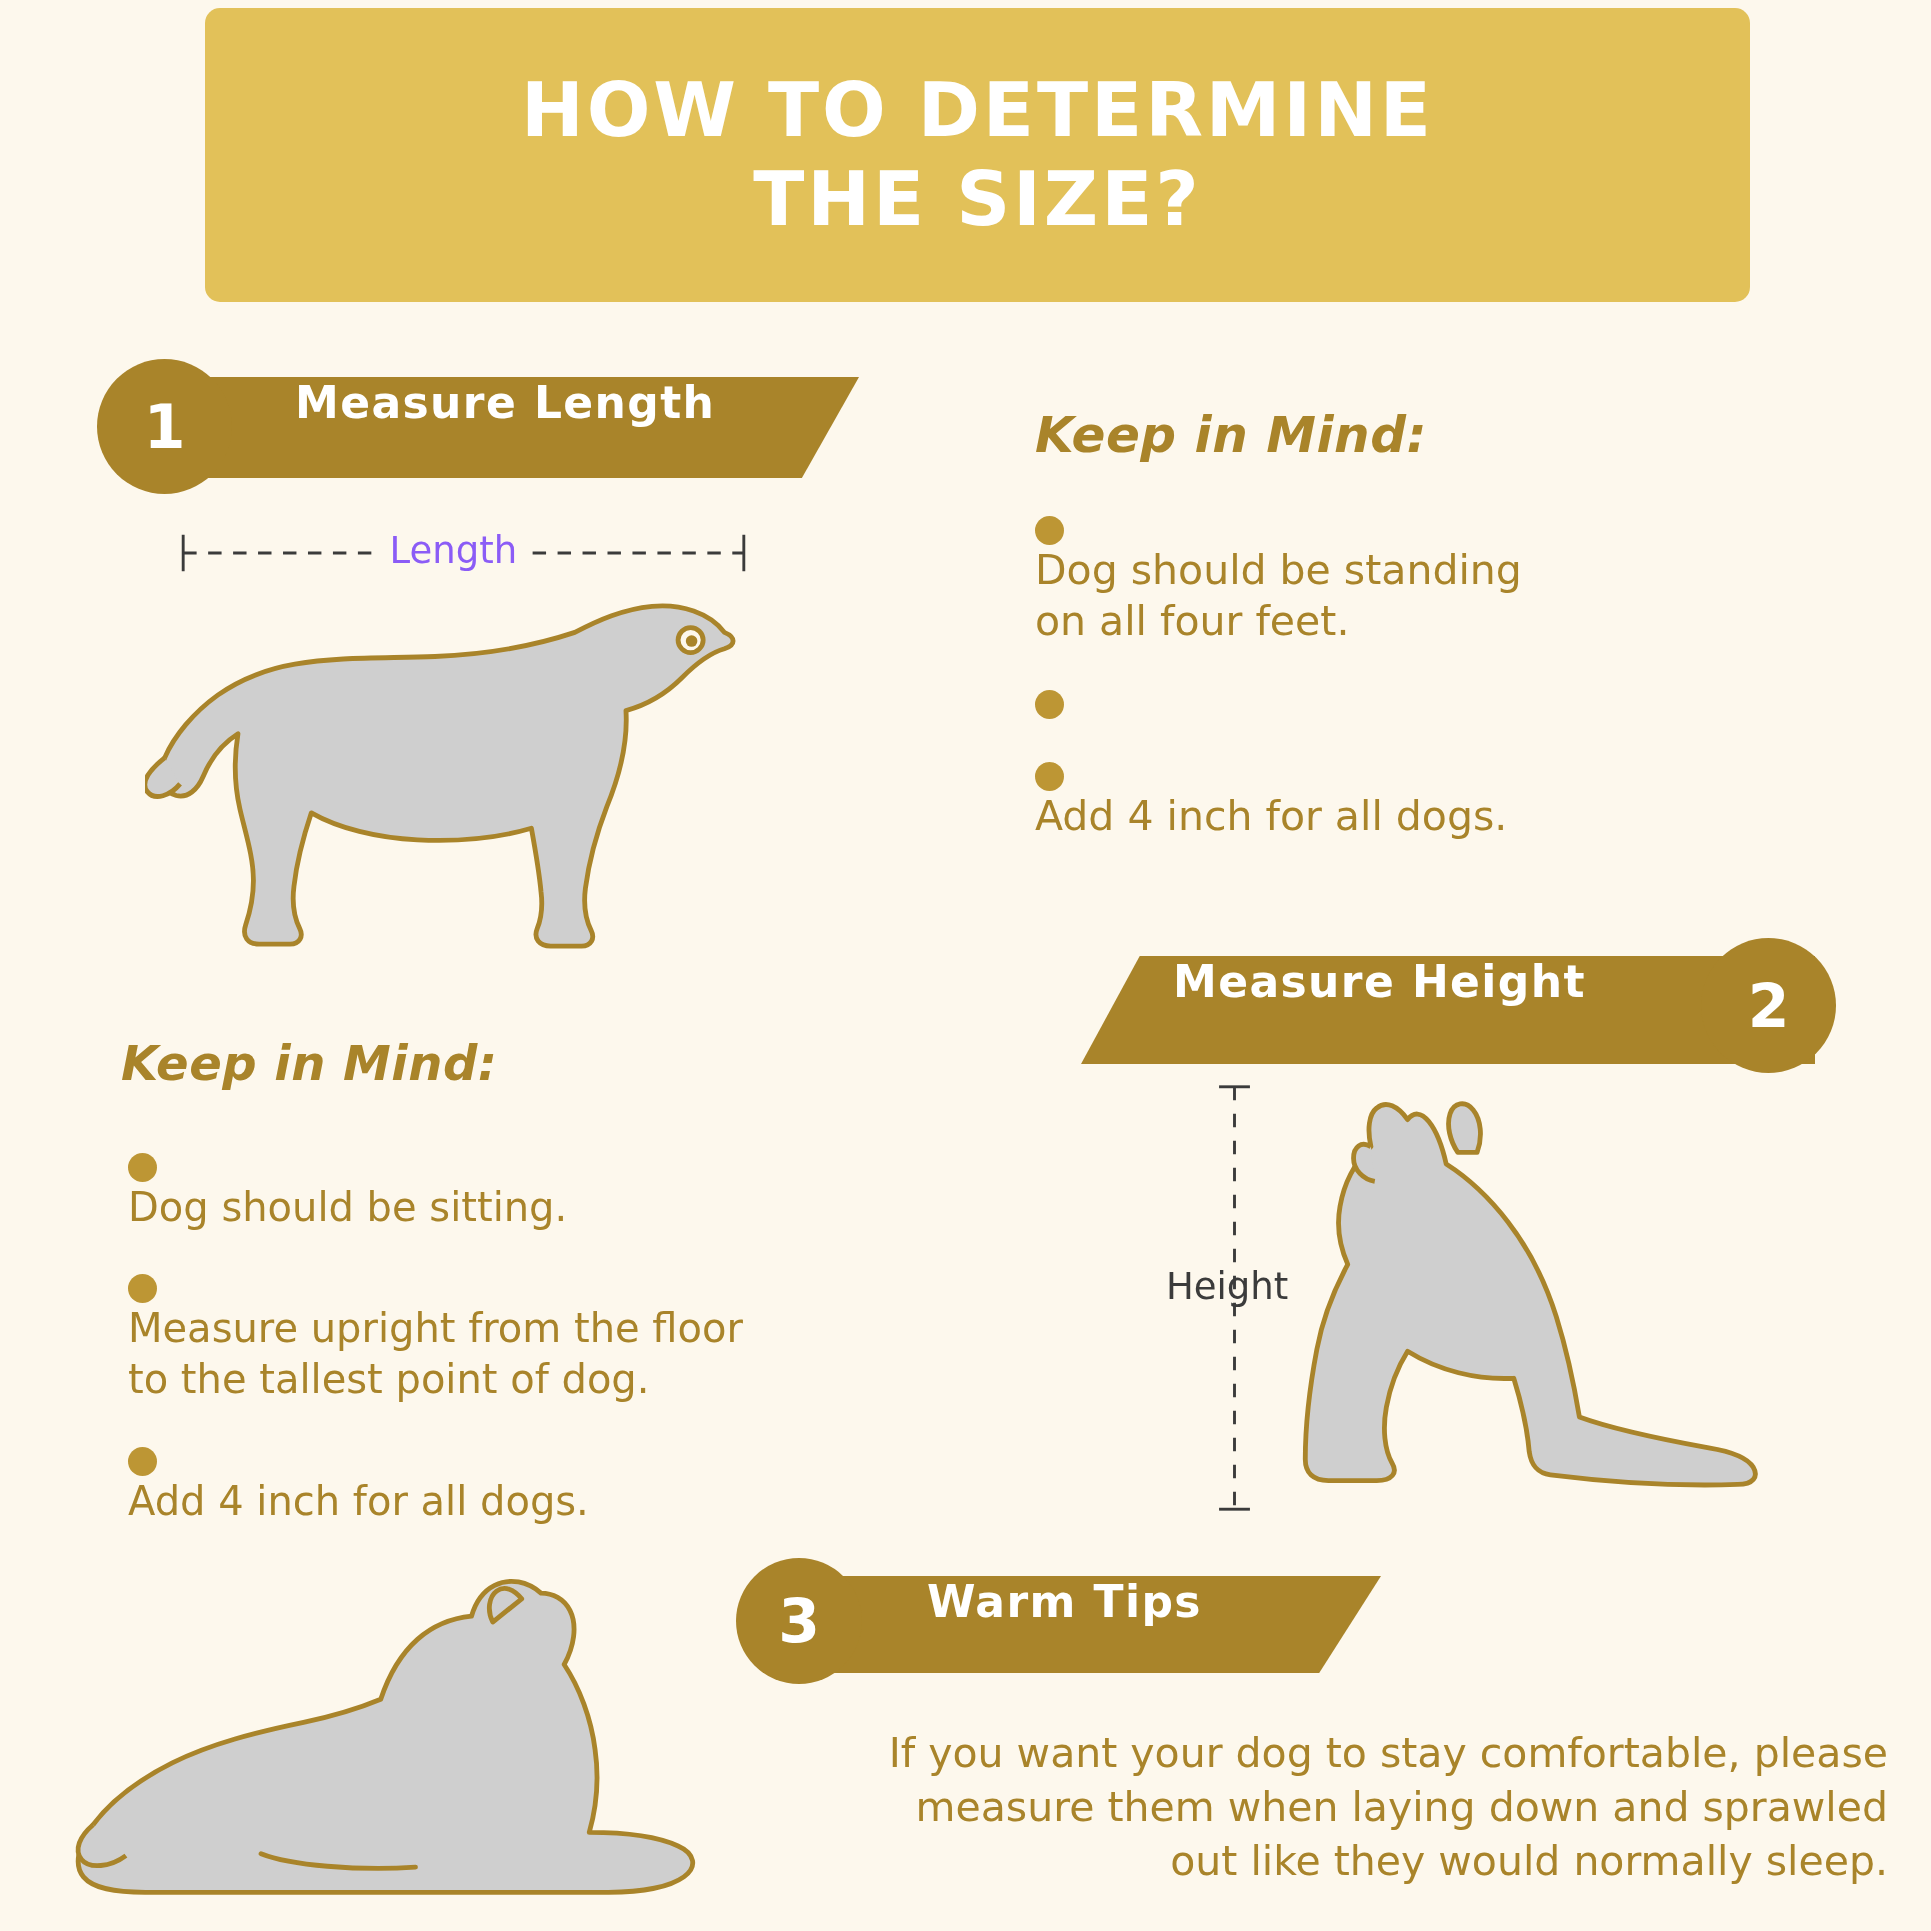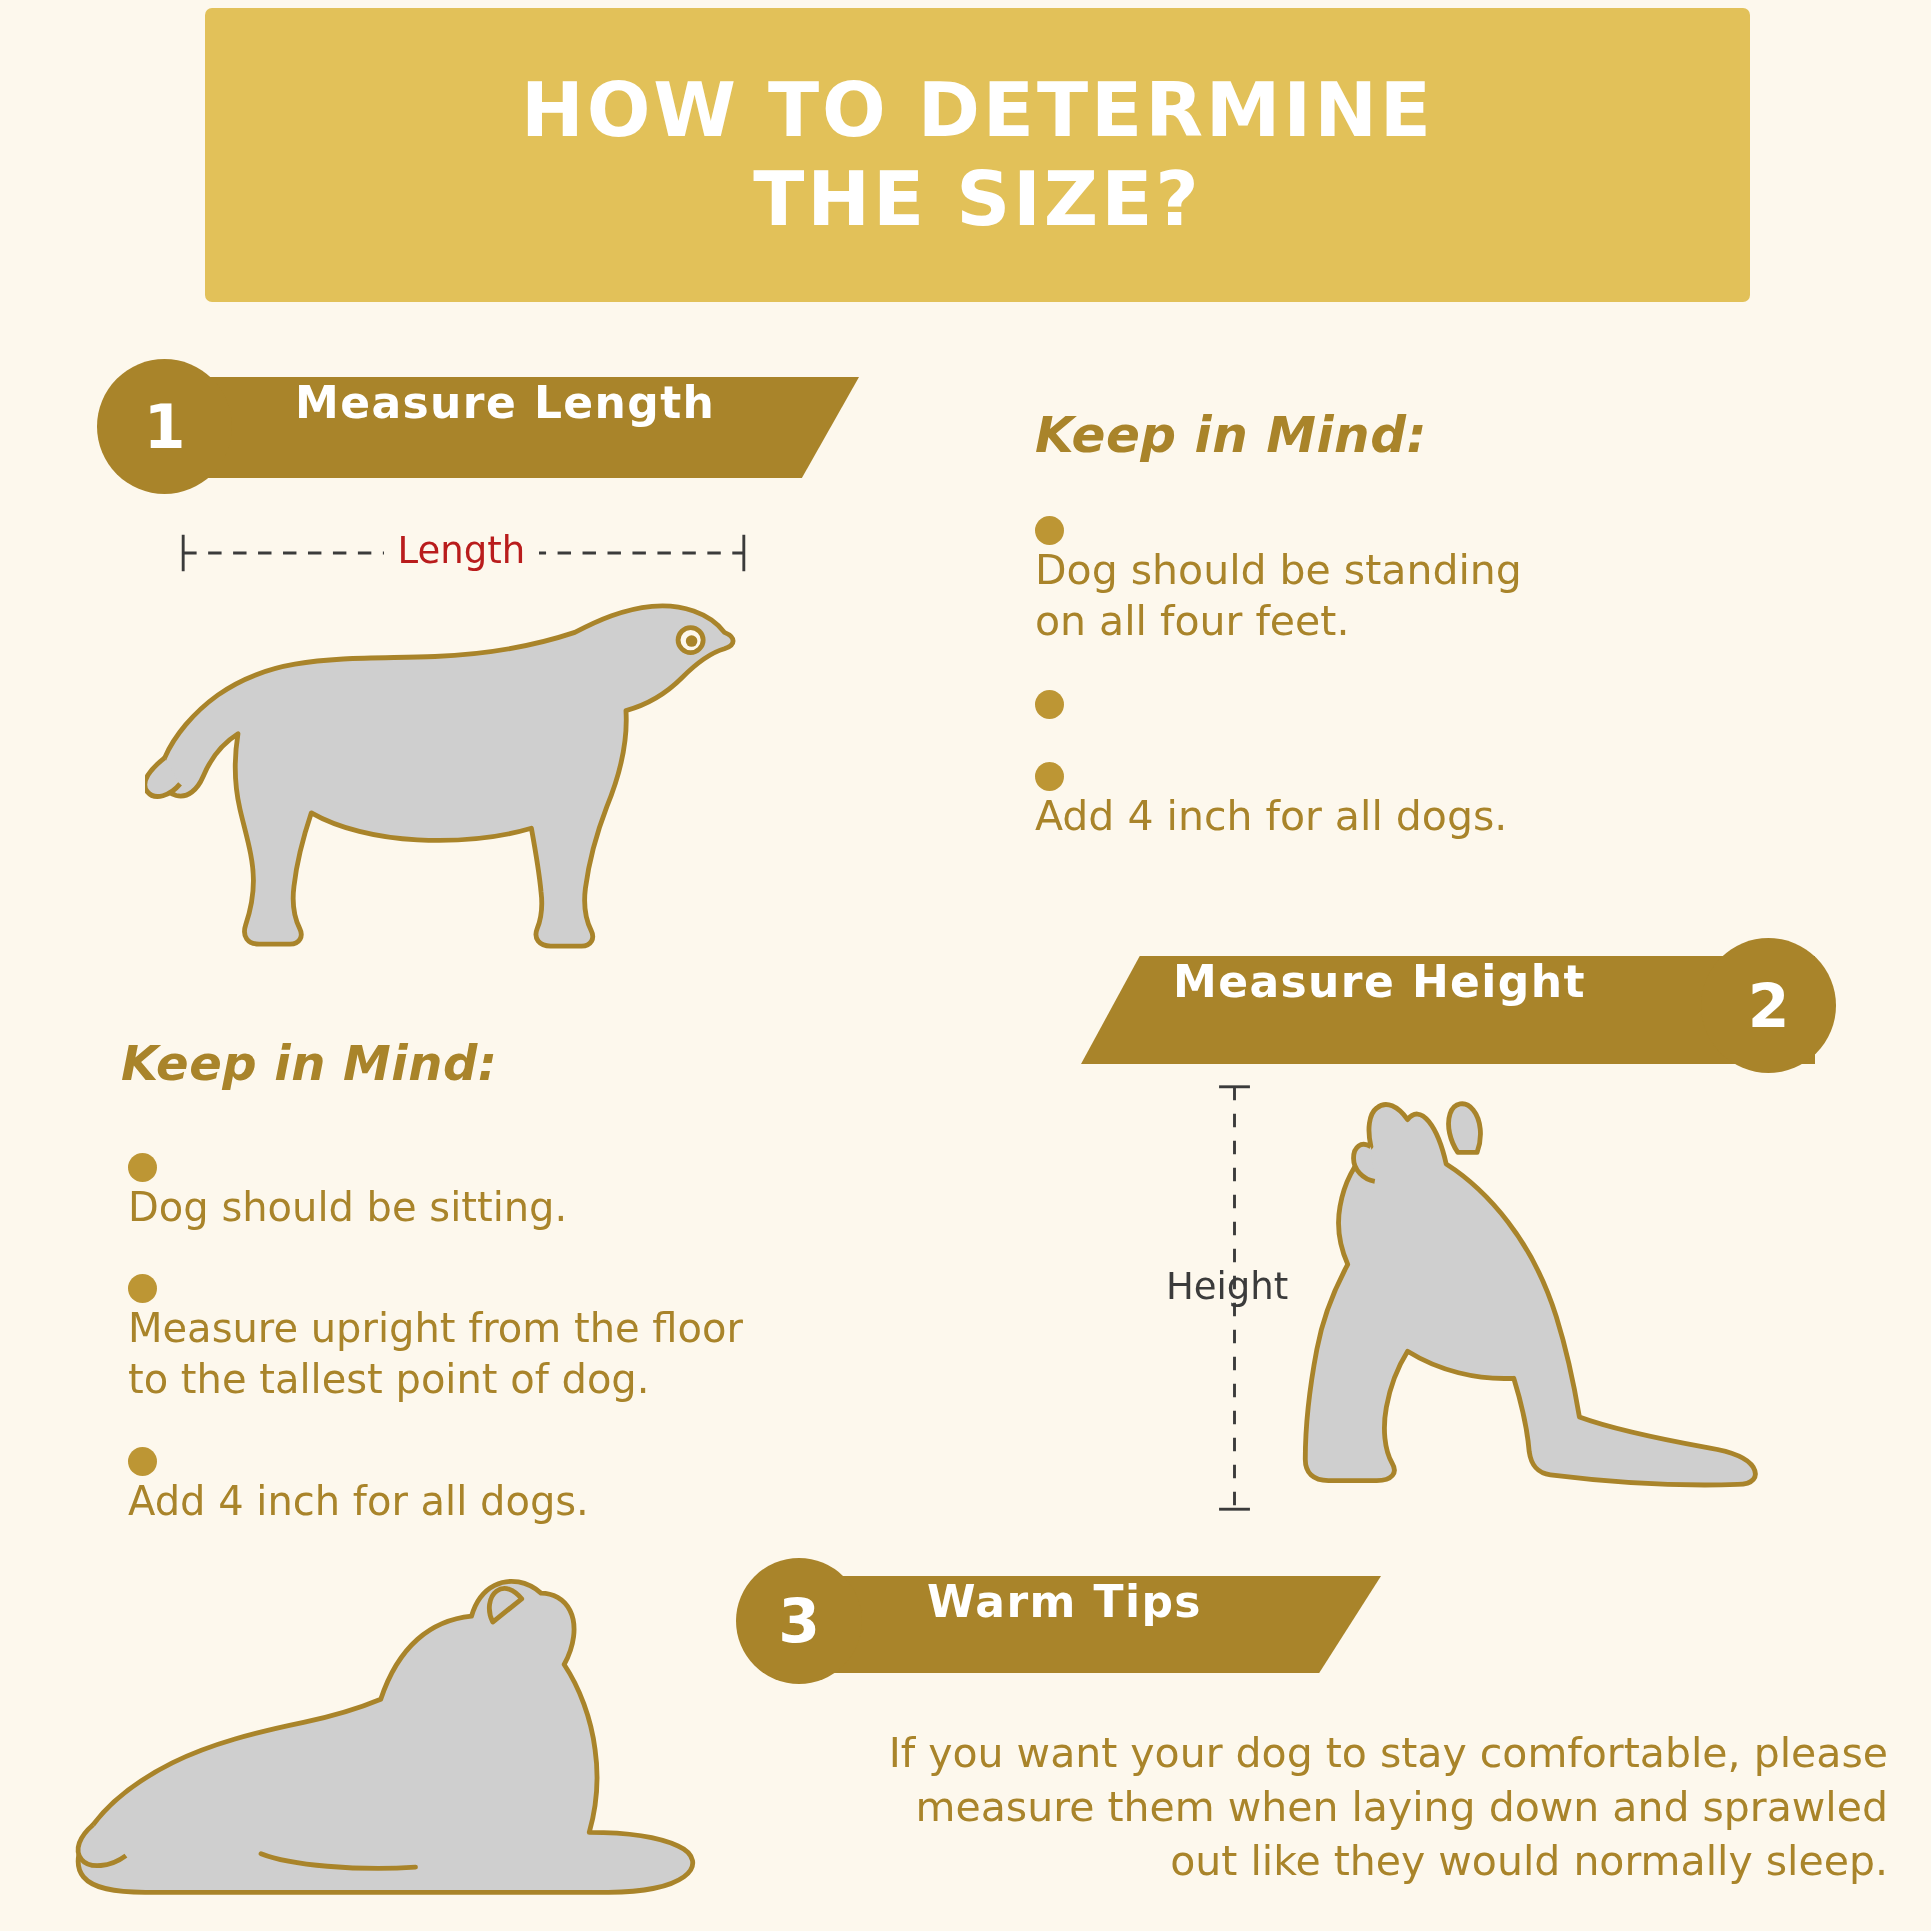--- a/index.html
+++ b/index.html
@@ -24,21 +24,21 @@
   }
 
   
   .header-banner {
     position: absolute;
     left: 205px;
     top: 7.7px;
     width: 1545px;
     height: 294px;
     background: #e2c159;
-    border-radius: 7px;
+    border-radius: 15px;
     display: flex;
     align-items: center;
     justify-content: center;
   }
   .header-title {
     color: #ffffff;
     font-family: "DejaVu Sans", sans-serif;
     font-weight: bold;
     font-size: 75px;
     line-height: 1.18;
@@ -172,23 +172,23 @@
   
   .length-guide {
     position: absolute;
     left: 174px;
     top: 529px;
     width: 579px;
     height: 48px;
   }
   .length-label {
     position: absolute;
-    left: 384px;
+    left: 376px;
     top: 529px;
-    color: #b91c1c;
+    color: #8b5cf6;
     font-size: 37px;
     background: #fdf8ed;
     padding: 0 13.5px;
   }
   .height-label {
     position: absolute;
     left: 1166px;
     top: 1265px;
     color: #3b3b3b;
     font-size: 37px;

